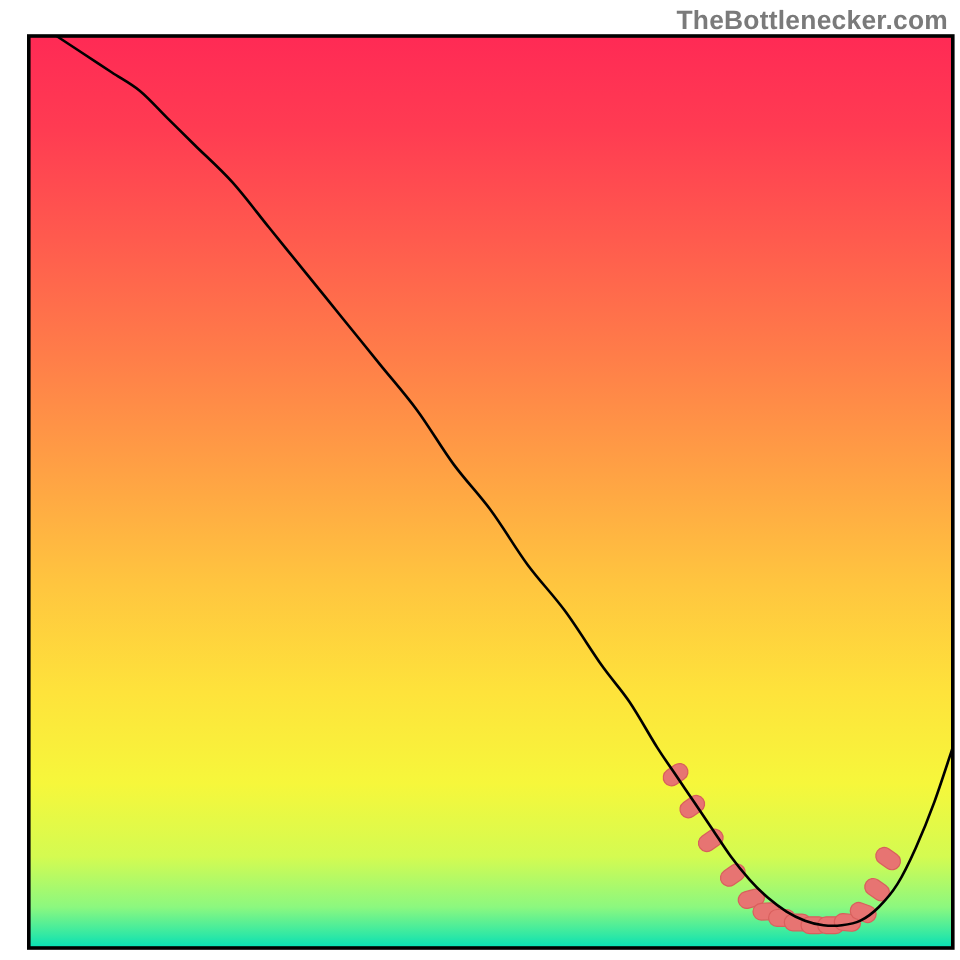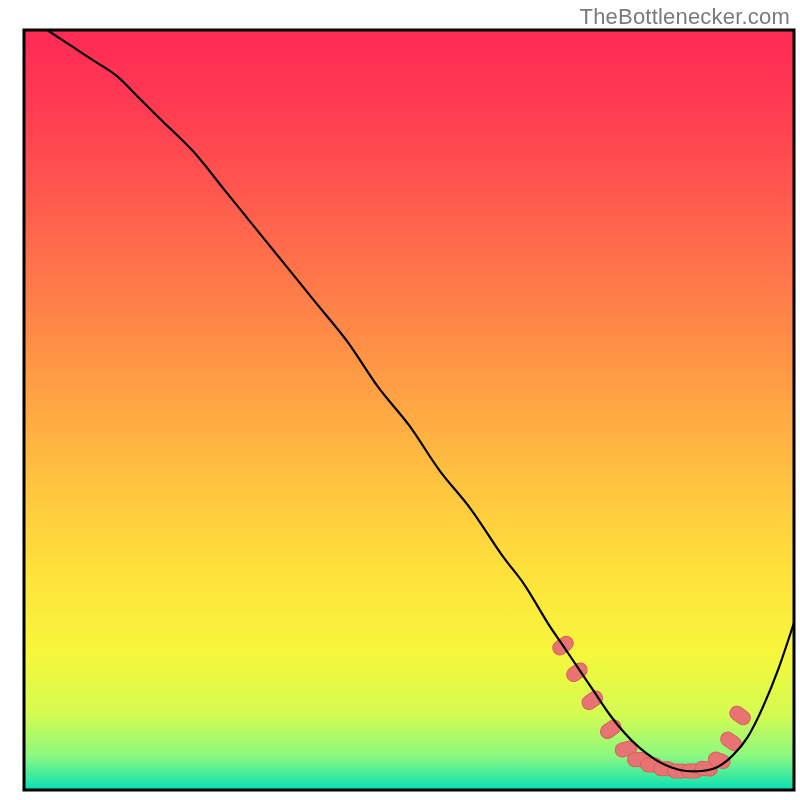--- a/index.html
+++ b/index.html
@@ -15,21 +15,21 @@
     position: relative;
     width: 800px;
     height: 800px;
   }
   .attribution {
     position: absolute;
     top: 4px;
     right: 10px;
     color: #7a7a7a;
     font-size: 22px;
-    font-weight: 400;
+    font-weight: 700;
     letter-spacing: 0.2px;
   }
   svg.plot {
     position: absolute;
     inset: 0;
     width: 800px;
     height: 800px;
   }
 </style>
 </head>

